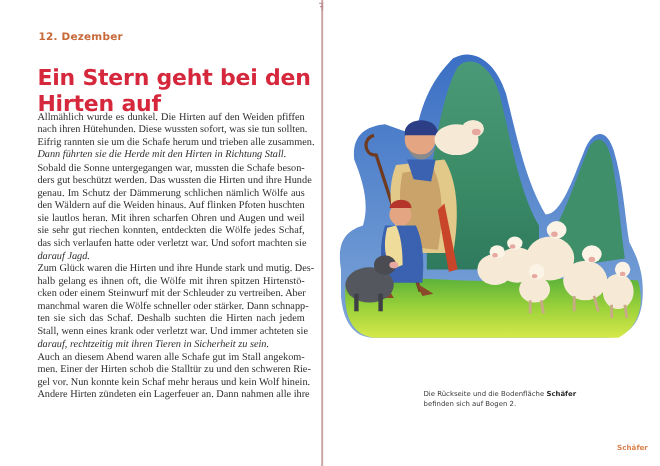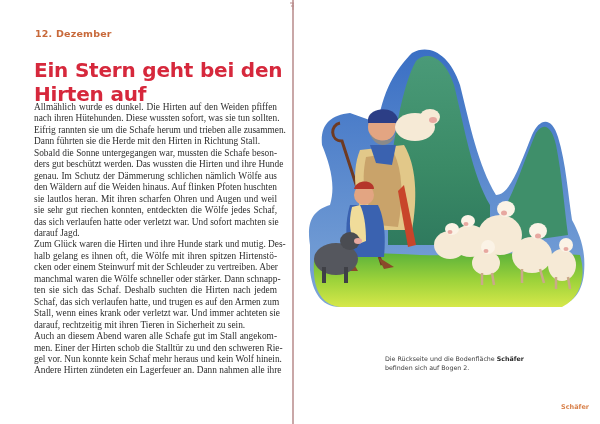--- a/index.html
+++ b/index.html
@@ -31,21 +31,21 @@
       font-family: "DejaVu Sans", sans-serif; font-size: 20px; font-weight: bold;
       color: #d6283c; letter-spacing: -0.2px;
     }
 
     .story-body {
       position: absolute; left: 34px; top: 102px; width: 243px;
       font-family: "Liberation Serif", serif; font-size: 9.35px; line-height: 11.45px;
       color: #2e2e2e; text-align: justify;
     }
     .story-body .line { display: block; white-space: nowrap; text-align-last: justify; }
-    .story-body .line.last { text-align-last: left; }
+    .story-body .line.last { text-align-last: left; font-style: italic; }
 
     .illustration {
       position: absolute; left: 300px; top: 45px; width: 290px; height: 270px;
     }
 
     .caption {
       position: absolute; left: 385px; top: 354px; width: 180px;
       font-family: "DejaVu Sans", sans-serif; font-size: 6.3px; line-height: 9px; color: #3a3a3a;
     }
     .caption b { font-weight: bold; color: #2a2a2a; }
@@ -72,21 +72,20 @@
       <span class="line">den Wäldern auf die Weiden hinaus. Auf flinken Pfoten huschten</span>
       <span class="line">sie lautlos heran. Mit ihren scharfen Ohren und Augen und weil</span>
       <span class="line">sie sehr gut riechen konnten, entdeckten die Wölfe jedes Schaf,</span>
       <span class="line">das sich verlaufen hatte oder verletzt war. Und sofort machten sie</span>
       <span class="line last">darauf Jagd.</span>
       <span class="line">Zum Glück waren die Hirten und ihre Hunde stark und mutig. Des-</span>
       <span class="line">halb gelang es ihnen oft, die Wölfe mit ihren spitzen Hirtenstö-</span>
       <span class="line">cken oder einem Steinwurf mit der Schleuder zu vertreiben. Aber</span>
       <span class="line">manchmal waren die Wölfe schneller oder stärker. Dann schnapp-</span>
       <span class="line">ten sie sich das Schaf. Deshalb suchten die Hirten nach jedem</span>
-      <span class="line">Schaf, das sich verlaufen hatte, und trugen es auf den Armen zum</span>
       <span class="line">Stall, wenn eines krank oder verletzt war. Und immer achteten sie</span>
       <span class="line last">darauf, rechtzeitig mit ihren Tieren in Sicherheit zu sein.</span>
       <span class="line">Auch an diesem Abend waren alle Schafe gut im Stall angekom-</span>
       <span class="line">men. Einer der Hirten schob die Stalltür zu und den schweren Rie-</span>
       <span class="line">gel vor. Nun konnte kein Schaf mehr heraus und kein Wolf hinein.</span>
       <span class="line">Andere Hirten zündeten ein Lagerfeuer an. Dann nahmen alle ihre</span>
     </div>
 </div>
 
 <div class="gutter"></div>

